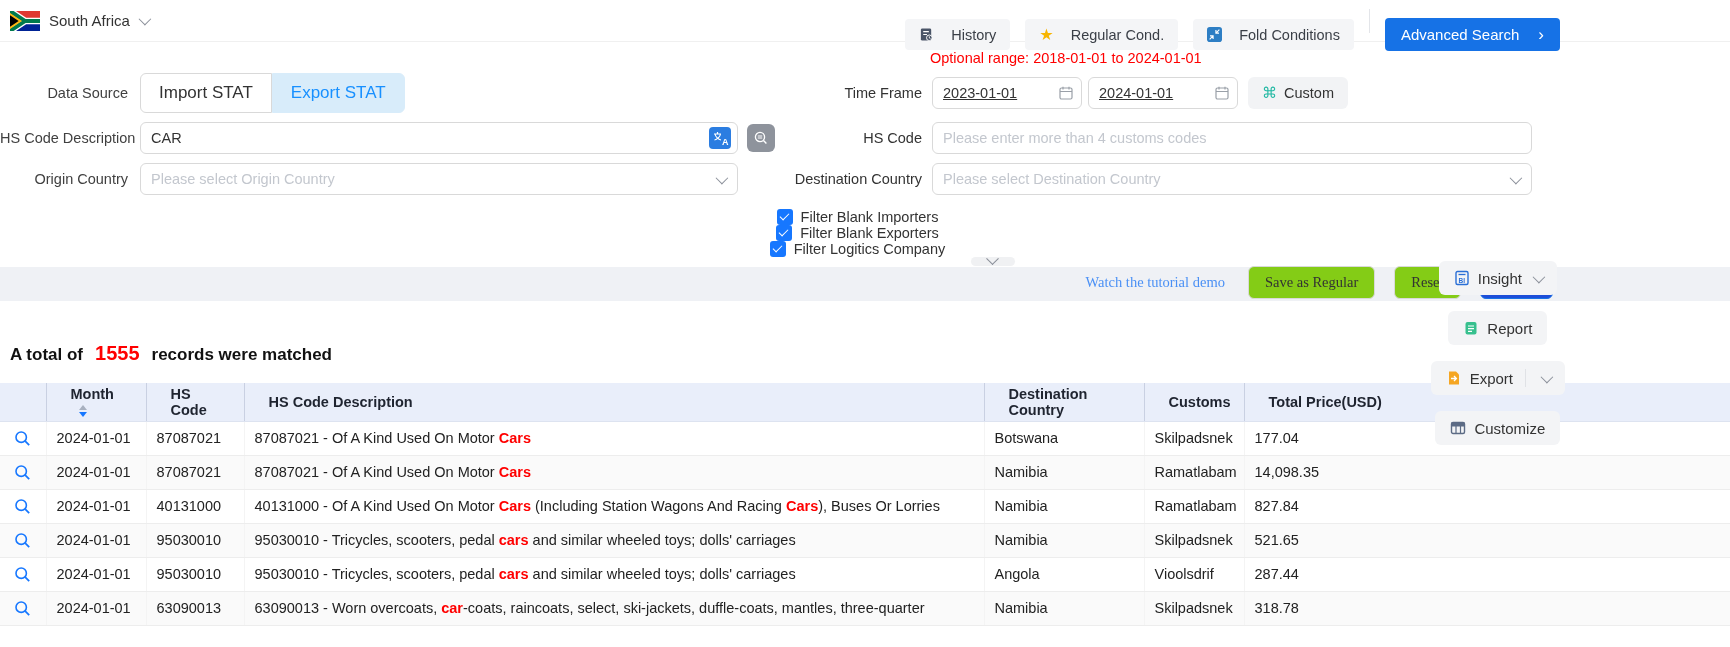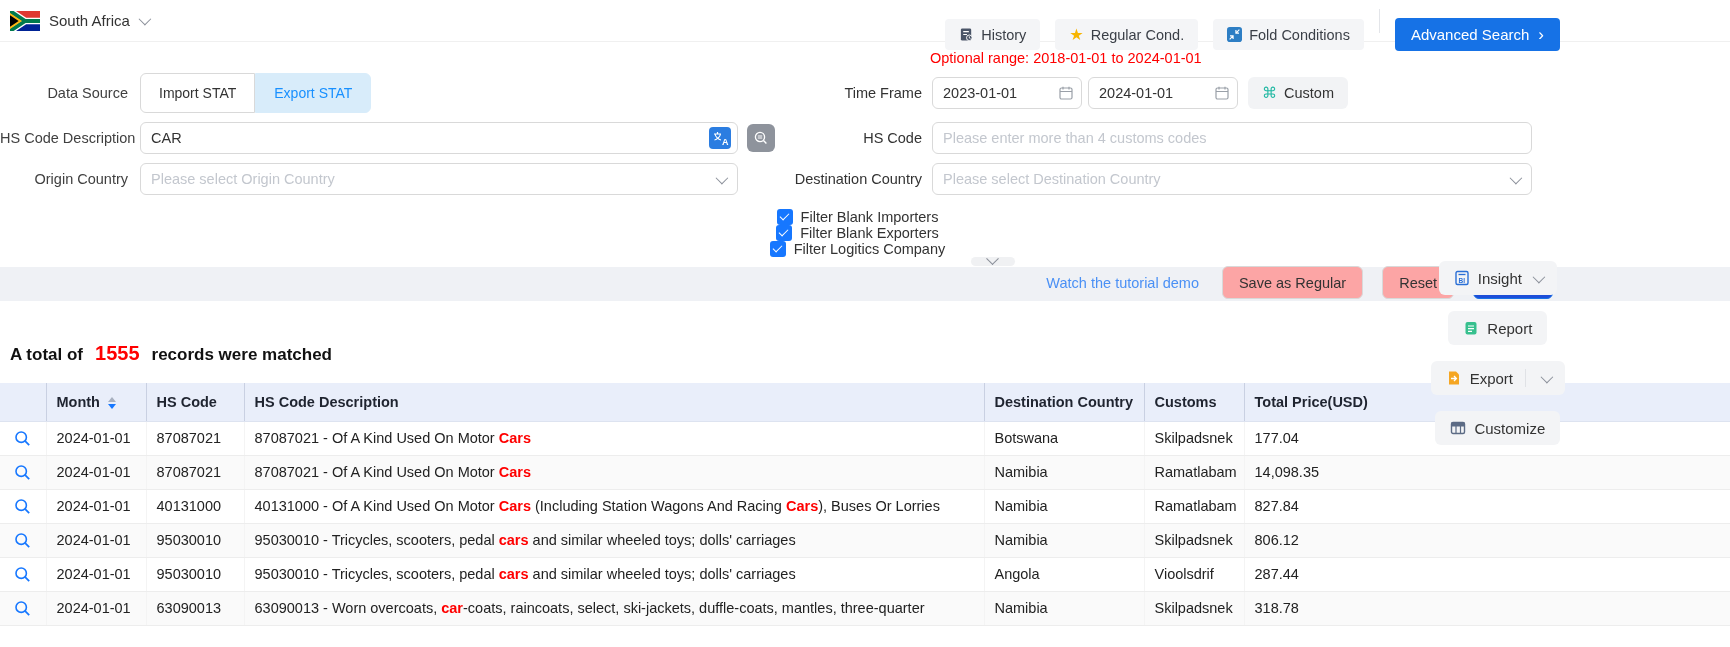--- a/index.html
+++ b/index.html
@@ -8,75 +8,75 @@
 
   
   .topbar { height: 42px; display: flex; align-items: center;
     padding: 0 170px 0 10px; border-bottom: 1px solid #f0f0f0; }
   .country { display: flex; align-items: center; gap: 9px; cursor: pointer; }
   .country .flag { width: 30px; height: 20px; display: block; }
   .country .cname { font-size: 15px; color: #333; }
   .chev { width: 9px; height: 9px; border-right: 1.6px solid #8a8f99;
     border-bottom: 1.6px solid #8a8f99; transform: rotate(45deg) translateY(-2px); display: inline-block; }
   .topbar-right { margin-left: auto; display: flex; align-items: center; gap: 15px; }
-  .tb-btn { height: 31px; display: inline-flex; align-items: center; gap: 7px;
+  .tb-btn { height: 31px; display: inline-flex; align-items: center; gap: 17px;
     background: #f4f5f7; border: none; border-radius: 4px; padding: 0 14px;
     font-size: 14.5px; color: #3a3f47; cursor: pointer; font-family: inherit; margin-top: 28px; }
   .tb-divider { width: 1px; height: 24px; background: #e3e5e9; }
   .adv-btn { background: #1672e6; color: #fff; font-size: 15px; padding: 0 16px; height: 33px; }
   .adv-chev { font-size: 17px; line-height: 1; margin-left: 2px; }
   .star { color: #f7b500; font-size: 16px; line-height: 1; }
 
   
   .form-area { padding: 5px 0 0 0; }
   .optional-range { margin: 3px 0 4px 930px; color: #ff0000; font-size: 14.5px; height: 19px; }
   .frow { display: flex; align-items: center; margin-bottom: 9px; }
   .lzone { width: 790px; flex: none; display: flex; align-items: center; }
   .lbl { width: 140px; flex: none; text-align: right; padding-right: 12px;
     font-size: 14.5px; color: #404040; white-space: nowrap; }
   .rlbl { width: 142px; flex: none; text-align: right; padding-right: 10px;
     font-size: 14.5px; color: #333; white-space: nowrap; }
   .seg { display: flex; }
-  .seg button { height: 40px; padding: 0 18px; font-size: 14px; cursor: pointer; font-family: inherit; }
+  .seg button { height: 40px; padding: 0 18px; font-size: 17px; cursor: pointer; font-family: inherit; }
   .seg .seg-import { background: #fff; border: 1px solid #d9d9d9; border-radius: 6px 0 0 6px; color: #333; }
   .seg .seg-export { background: #d8ecfa; border: 1px solid #d8ecfa; border-radius: 0 6px 6px 0; color: #1890ff; }
   .inp, .sel-inp, .date-inp { height: 32px; border: 1px solid #d9d9d9; border-radius: 6px;
     font-size: 14.5px; color: #333; padding: 0 10px; font-family: inherit; background: #fff; }
   .inp::placeholder, .sel-inp::placeholder, .date-inp::placeholder { color: #c3c7ce; }
   .input-wrap { position: relative; width: 598px; }
   .input-wrap .inp { width: 100%; padding-right: 36px; }
   .translate-ic { position: absolute; right: 7px; top: 5px; width: 22px; height: 22px;
     background: #2b7de1; border-radius: 4px; cursor: pointer; }
   .mode-ic { width: 28px; height: 28px; background: #8e939c; border-radius: 6px; margin-left: 9px;
     display: flex; align-items: center; justify-content: center; cursor: pointer; }
   .sel-wrap { position: relative; width: 598px; }
   .sel-wrap .sel-inp { width: 100%; padding-right: 30px; }
   .sel-wrap .chev { position: absolute; right: 13px; top: 12px; }
   .rfield { width: 600px; display: flex; align-items: center; }
   .date-wrap { position: relative; width: 150px; }
-  .date-wrap .date-inp { width: 100%; padding-right: 30px; }
+  .date-wrap .date-inp { width: 100%; padding-right: 30px; text-decoration: underline; }
   .date-wrap svg { position: absolute; right: 8px; top: 8px; }
   .tf-gap { width: 6px; }
   .custom-btn { margin-left: 10px; height: 32px; display: inline-flex; align-items: center; gap: 7px;
     background: #f2f3f5; border: none; border-radius: 6px; padding: 0 14px; font-size: 14.5px;
     color: #333; cursor: pointer; font-family: inherit; }
   .cmd { color: #21b8a3; font-size: 15px; }
 
   .filter-row { display: flex; align-items: center; margin-top: 14px; padding: 0 0 0 10px; height: 34px; flex-direction: column; }
   .chk { display: inline-flex; align-items: center; gap: 8px; margin-right: 25px;
     font-size: 14.5px; color: #333; cursor: pointer; }
   .box { width: 16px; height: 16px; background: #1677ff; border-radius: 3px; position: relative; flex: none; }
   .box::after { content: ""; position: absolute; left: 5px; top: 2px; width: 4px; height: 8px;
     border-right: 1.8px solid #fff; border-bottom: 1.8px solid #fff; transform: rotate(45deg); }
   .collapse-pill { margin-left: 245px; width: 44px; height: 26px; background: #f0f1f3;
     border: none; border-radius: 7px; display: inline-flex; align-items: center; justify-content: center; cursor: pointer; }
   .collapse-pill .chev { transform: rotate(45deg) translate(-2px,-2px); }
-  .actions { margin-left: auto; display: flex; align-items: center; gap: 19px; padding-right: 177px; }
+  .actions { margin-left: auto; display: flex; align-items: center; gap: 19px; padding-right: 177px; font-family: Liberation Serif, serif; }
   .link { color: #4a90f5; font-size: 14.5px; text-decoration: none; cursor: pointer; margin-right: 4px; }
-  .act-btn { height: 33px; border: 1px solid #d9d9d9; background: #fca5a5; border-radius: 6px;
+  .act-btn { height: 33px; border: 1px solid #d9d9d9; background: #84cc16; border-radius: 6px;
     padding: 0 16px; font-size: 14.5px; color: #333; cursor: pointer; font-family: inherit; }
   .search-btn { background: #1d4ed8; border-color: #1672e6; color: #fff; }
   .form-bottom-pad { height: 24px; }
 
   
   .band { height: 34px; background: #eff1f5; }
 
   
   .results-head { display: flex; align-items: center; padding: 22px 165px 0 10px; height: 82px; }
   .summary { font-size: 17px; font-weight: bold; color: #111; display: flex; align-items: baseline; }
@@ -84,21 +84,21 @@
   .res-toolbar { margin-left: auto; display: flex; align-items: center; gap: 16px; flex-direction: column; }
   .res-btn { height: 34px; background: #f3f4f6; border: none; border-radius: 6px;
     display: inline-flex; align-items: center; gap: 8px; padding: 0 15px;
     font-size: 15px; color: #333; cursor: pointer; font-family: inherit; }
   .res-btn .chev { margin-left: 3px; }
   .btn-inner-div { width: 1px; height: 18px; background: #e0e2e6; margin: 0 4px; }
 
   
   table { width: 1730px; border-collapse: collapse; table-layout: fixed; }
   thead th { background: #e9eefa; height: 38px; font-size: 14.5px; font-weight: bold; color: #1f2430;
-    text-align: left; padding: 0 10px; border-right: 1px solid #c9d0e2; border-bottom: 1px solid #dde3f0; }
+    text-align: left; padding: 0 24px; border-right: 1px solid #c9d0e2; border-bottom: 1px solid #dde3f0; }
   thead th:last-child { border-right: none; }
   tbody td { height: 34px; font-size: 14.5px; color: #222; padding: 0 10px;
     border-bottom: 1px solid #ededed; border-right: 1px solid #f4f4f4; white-space: nowrap; overflow: hidden; }
   tbody td:last-child { border-right: none; }
   tbody tr.alt { background: #fafafa; }
   .mag-cell { text-align: center; padding: 0; }
   .sort-wrap { display: inline-flex; flex-direction: column; gap: 2px; margin-left: 8px;
     vertical-align: middle; cursor: pointer; }
   .caret-up { width: 0; height: 0; border-left: 4px solid transparent; border-right: 4px solid transparent;
     border-bottom: 5px solid #a8b0bf; }
@@ -376,21 +376,21 @@
       <svg class="mag" width="17" height="17" viewBox="0 0 17 17">
         <circle cx="7.2" cy="7.2" r="5.2" fill="none" stroke="#1677ff" stroke-width="1.6"></circle>
         <path d="M11.2 11.2 L15.2 15.2" stroke="#1677ff" stroke-width="1.8"></path>
       </svg>
     </td>
     <td>2024-01-01</td>
     <td>95030010</td>
     <td><span>95030010 - Tricycles, scooters, pedal </span><span class="hl">cars</span><span> and similar wheeled toys; dolls' carriages</span></td>
     <td>Namibia</td>
     <td>Skilpadsnek</td>
-    <td>806.12</td>
+    <td>521.65</td>
   </tr>
         <tr>
     <td class="mag-cell">
       <svg class="mag" width="17" height="17" viewBox="0 0 17 17">
         <circle cx="7.2" cy="7.2" r="5.2" fill="none" stroke="#1677ff" stroke-width="1.6"></circle>
         <path d="M11.2 11.2 L15.2 15.2" stroke="#1677ff" stroke-width="1.8"></path>
       </svg>
     </td>
     <td>2024-01-01</td>
     <td>95030010</td>

